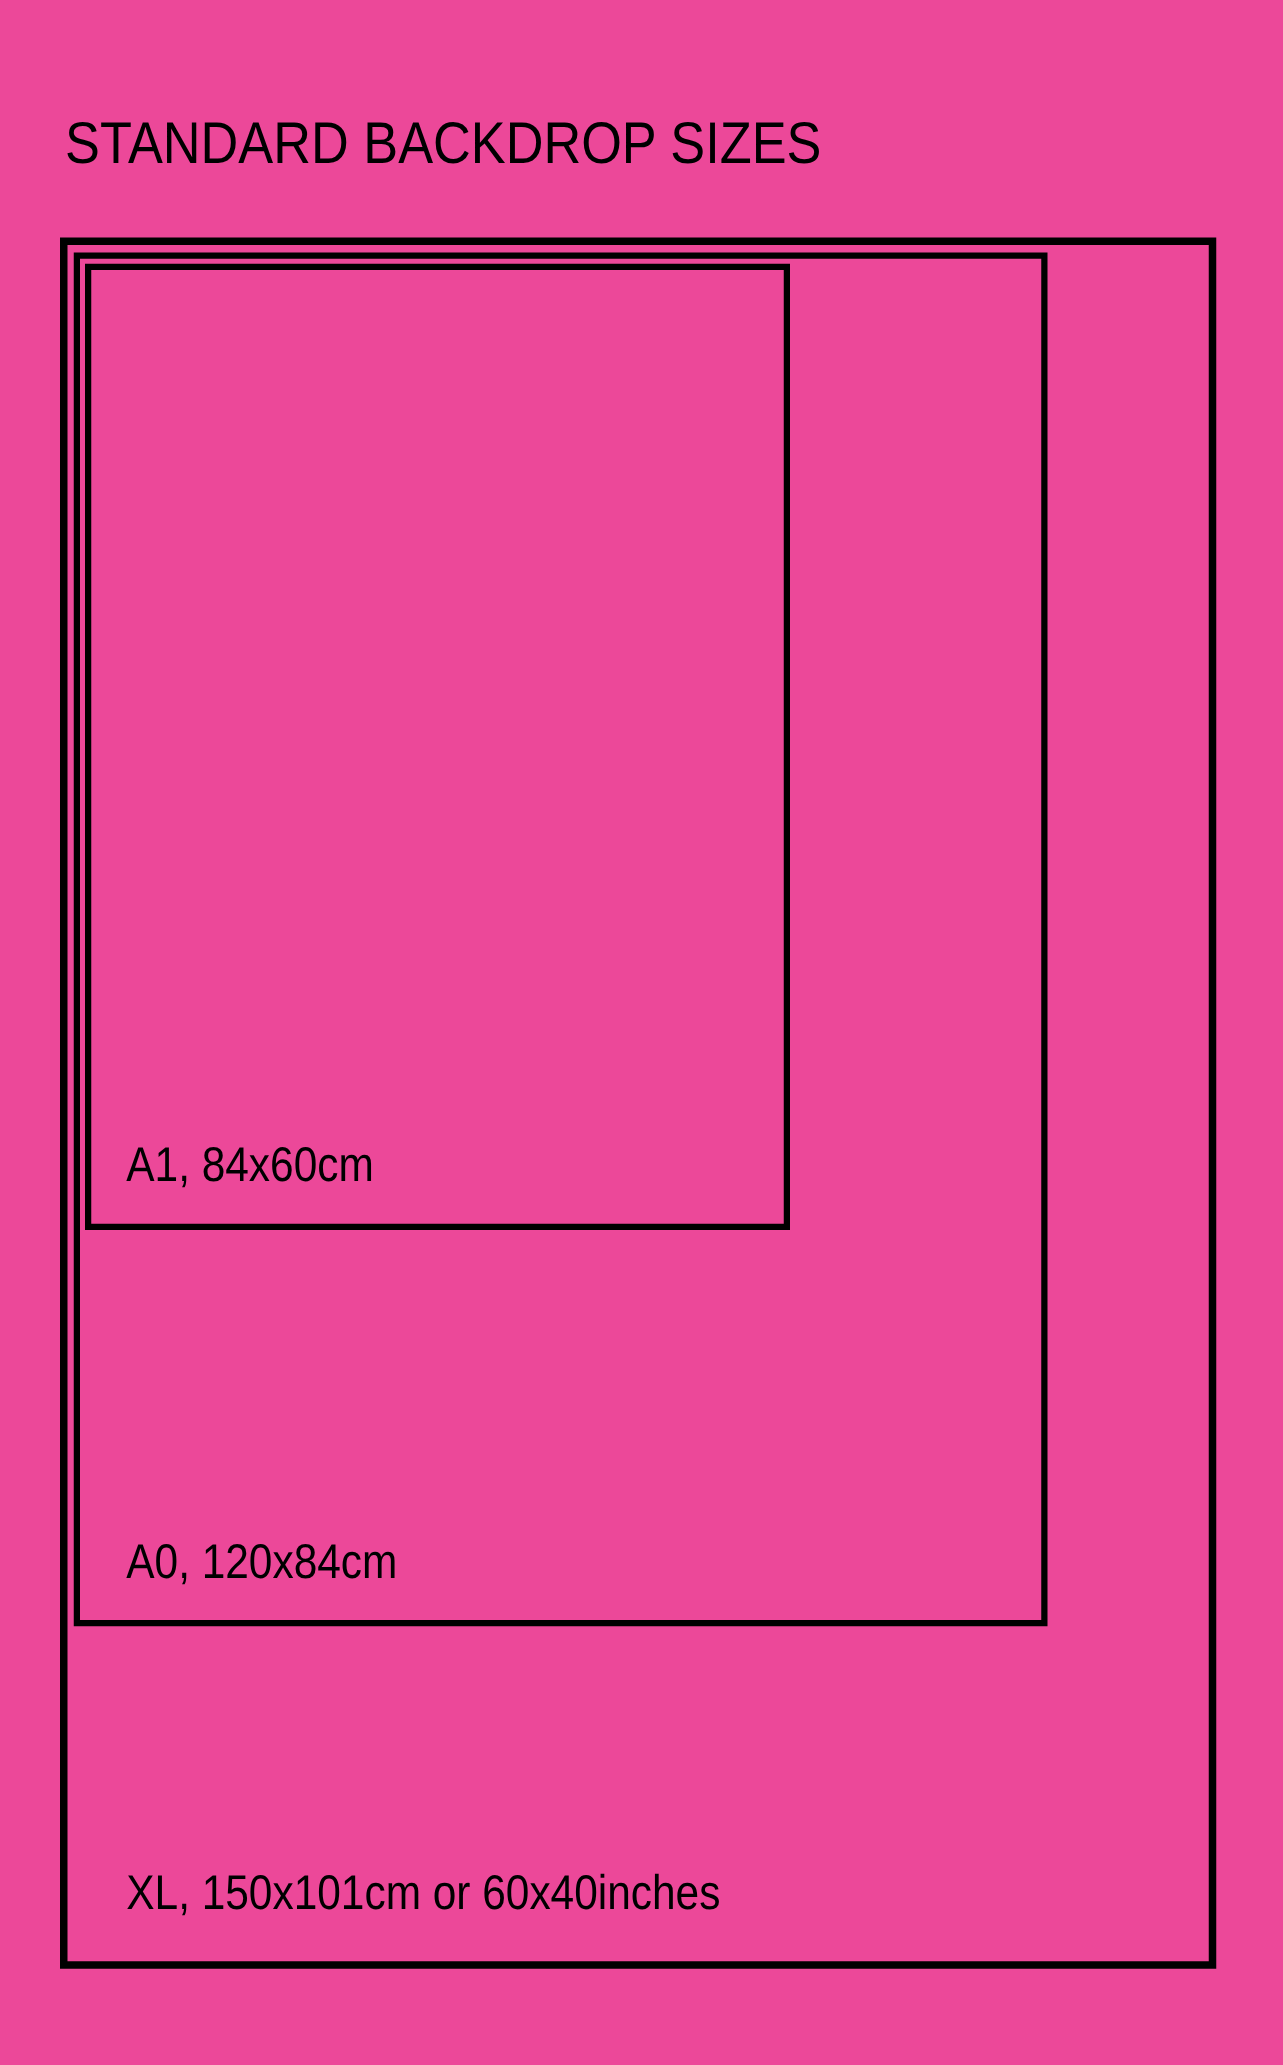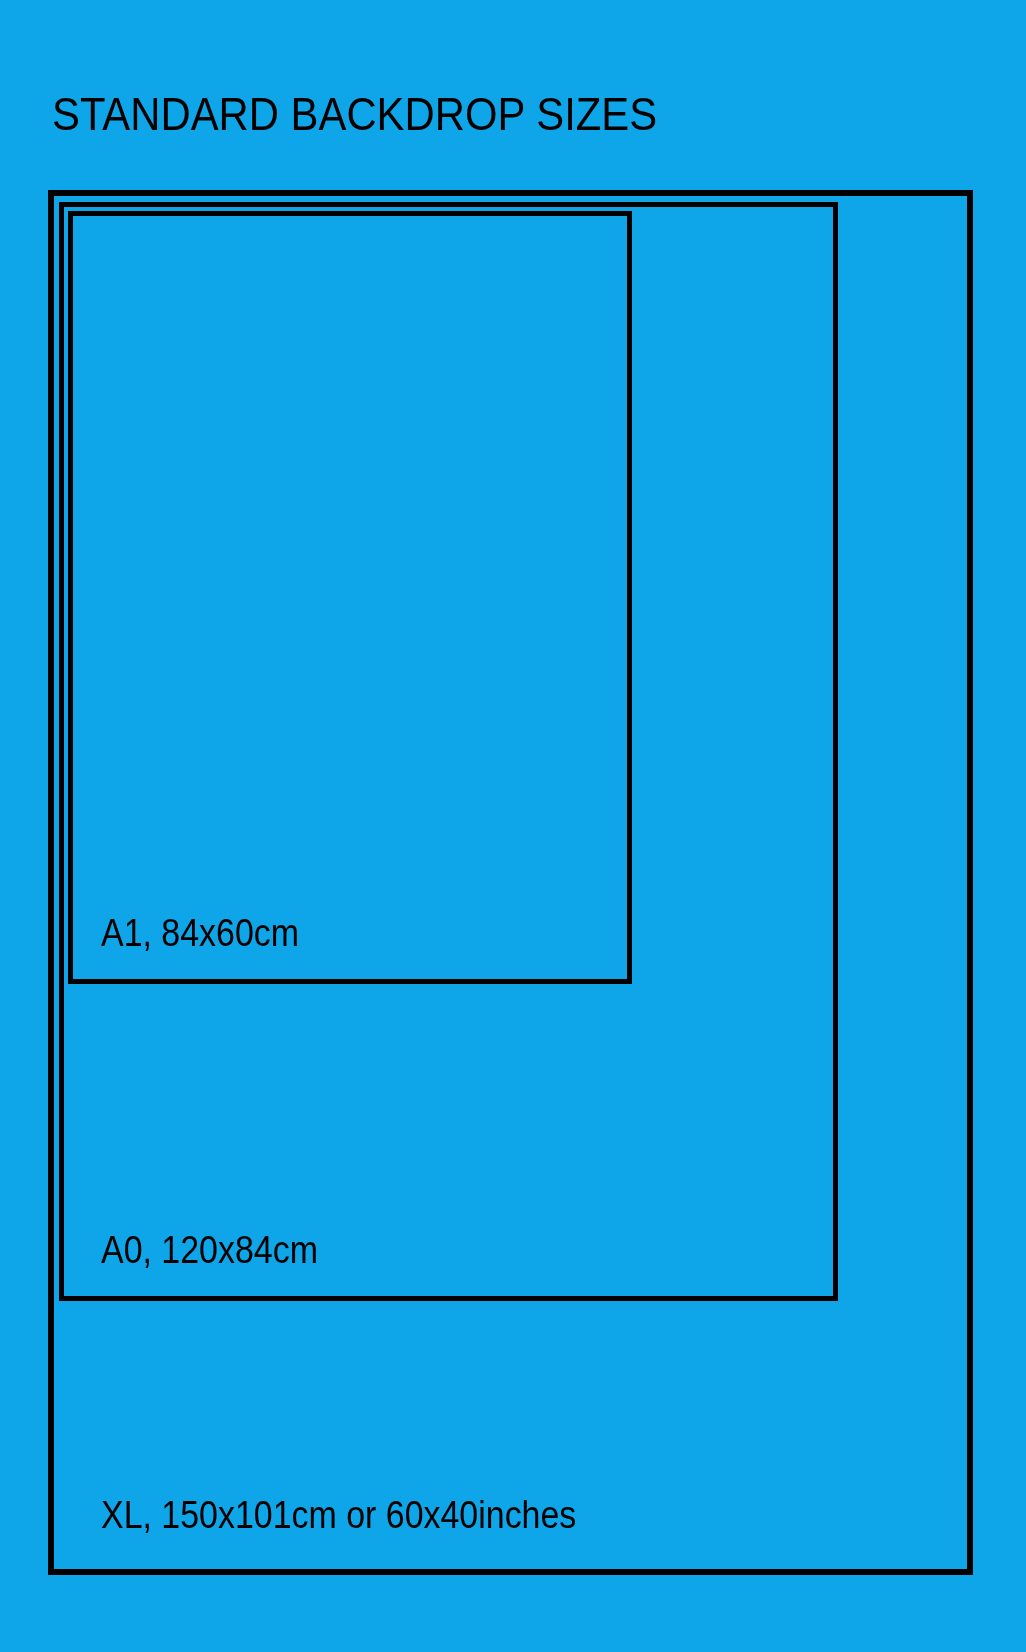--- a/index.html
+++ b/index.html
@@ -4,21 +4,21 @@
 <style>
   html, body {
     margin: 0;
     padding: 0;
     background: #ffffff;
   }
   .page {
     position: relative;
     width: 1026px;
     height: 1652px;
-    background: #0ea5e9;
+    background: #ec4899;
     font-family: "Liberation Sans", sans-serif;
     color: #000000;
     overflow: hidden;
   }
   .title {
     position: absolute;
     left: 52px;
     top: 90px;
     font-size: 47px;
     line-height: 1;

